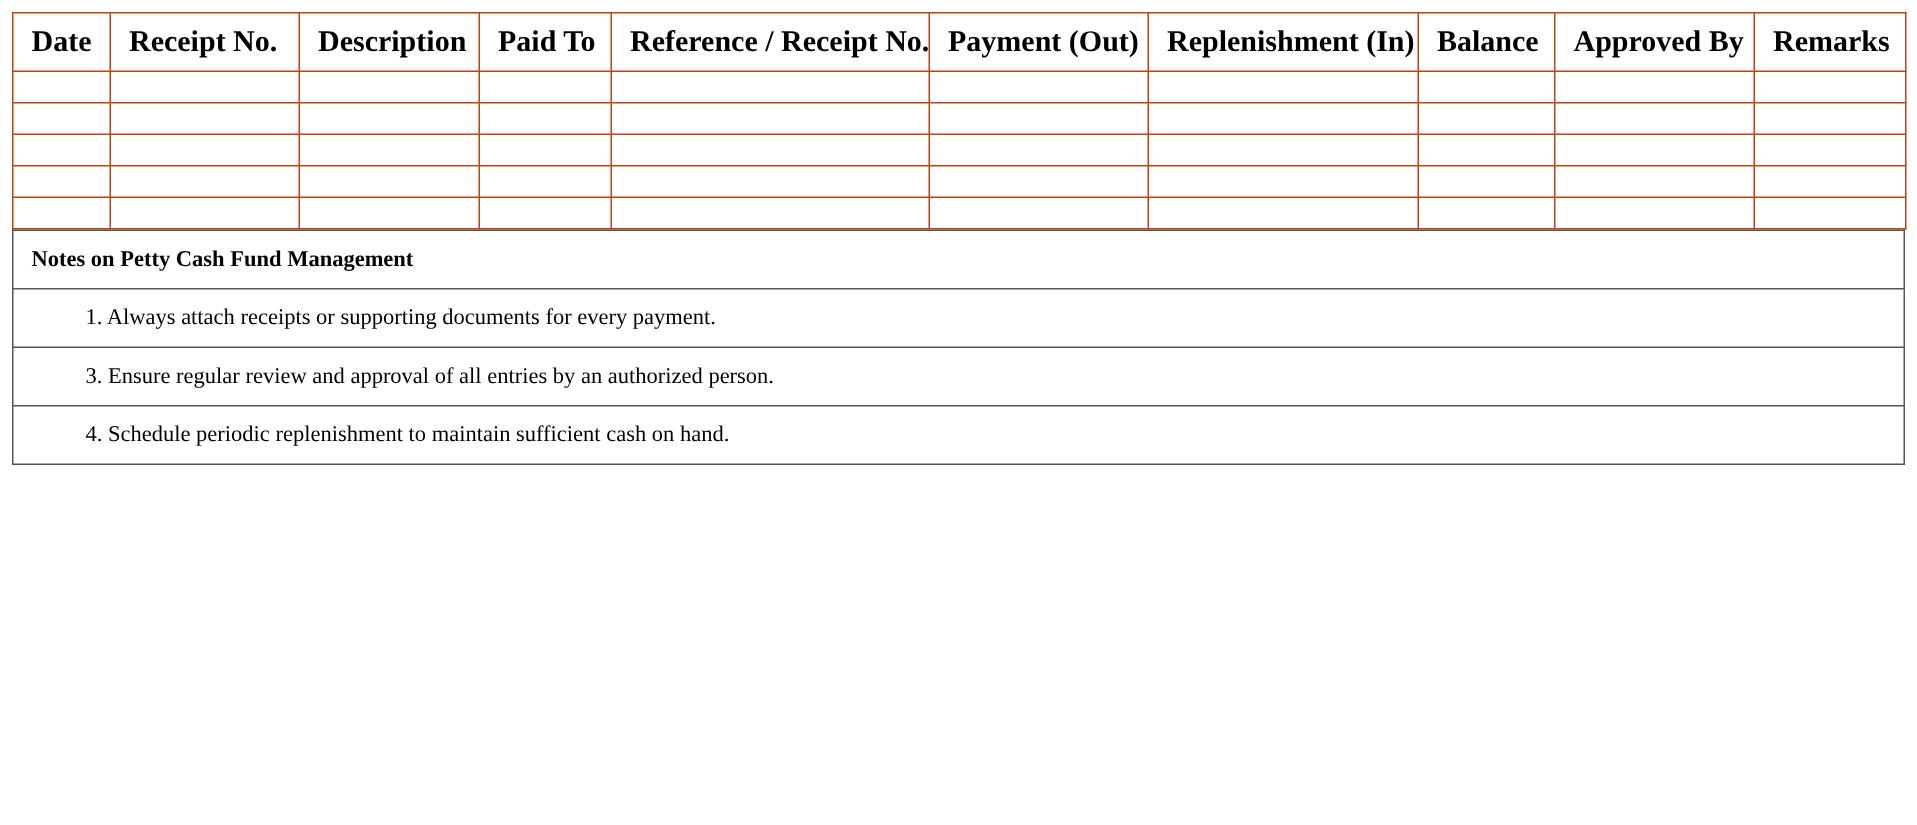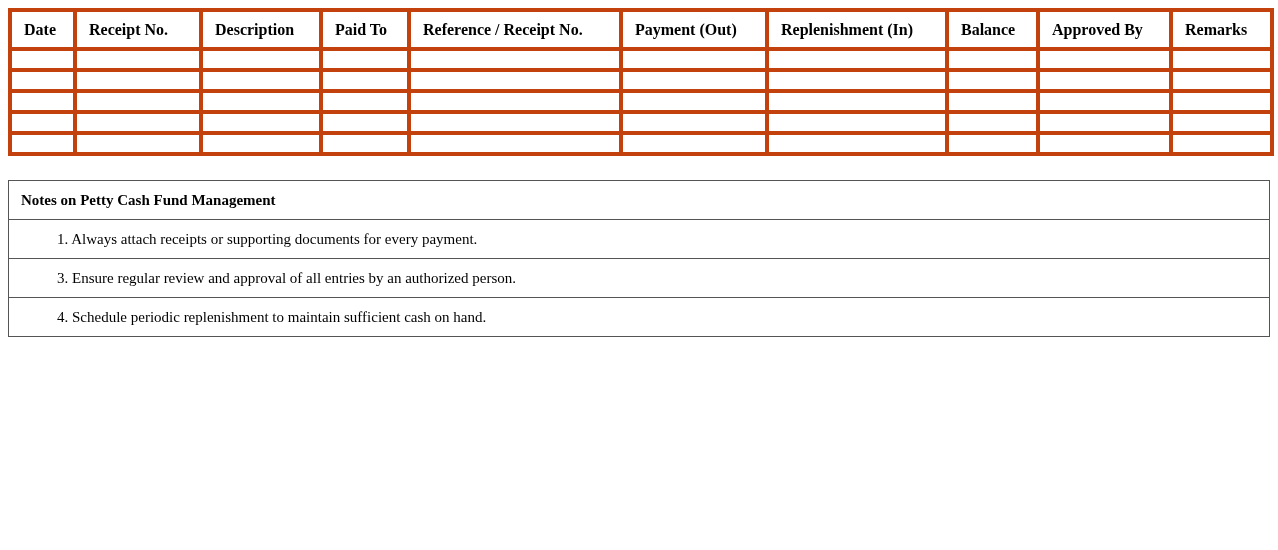--- a/index.html
+++ b/index.html
@@ -16,37 +16,36 @@
     .page {
       position: relative;
       padding: 8px 8px 0 8px;
     }
     table {
       border-collapse: collapse;
       width: 1262px;
       table-layout: fixed;
     }
     .ledger th, .ledger td {
-      border: 4px solid #c2410c;
-      font-size: 16px;
+      border: 1px solid #c2410c;
+      font-size: 20px;
     }
     .ledger th {
       height: 39px;
       text-align: left;
       padding: 0 12px;
       font-weight: bold;
       white-space: nowrap;
       vertical-align: middle;
     }
     .ledger td {
       height: 21px;
       padding: 0;
     }
     .notes {
-      margin-top: 24px;
     }
     .notes td, .notes th {
       border: 1px solid #555;
       height: 39px;
       padding: 0 12px;
       font-size: 15px;
       text-align: left;
       vertical-align: middle;
     }
     .notes th { font-weight: bold; }

